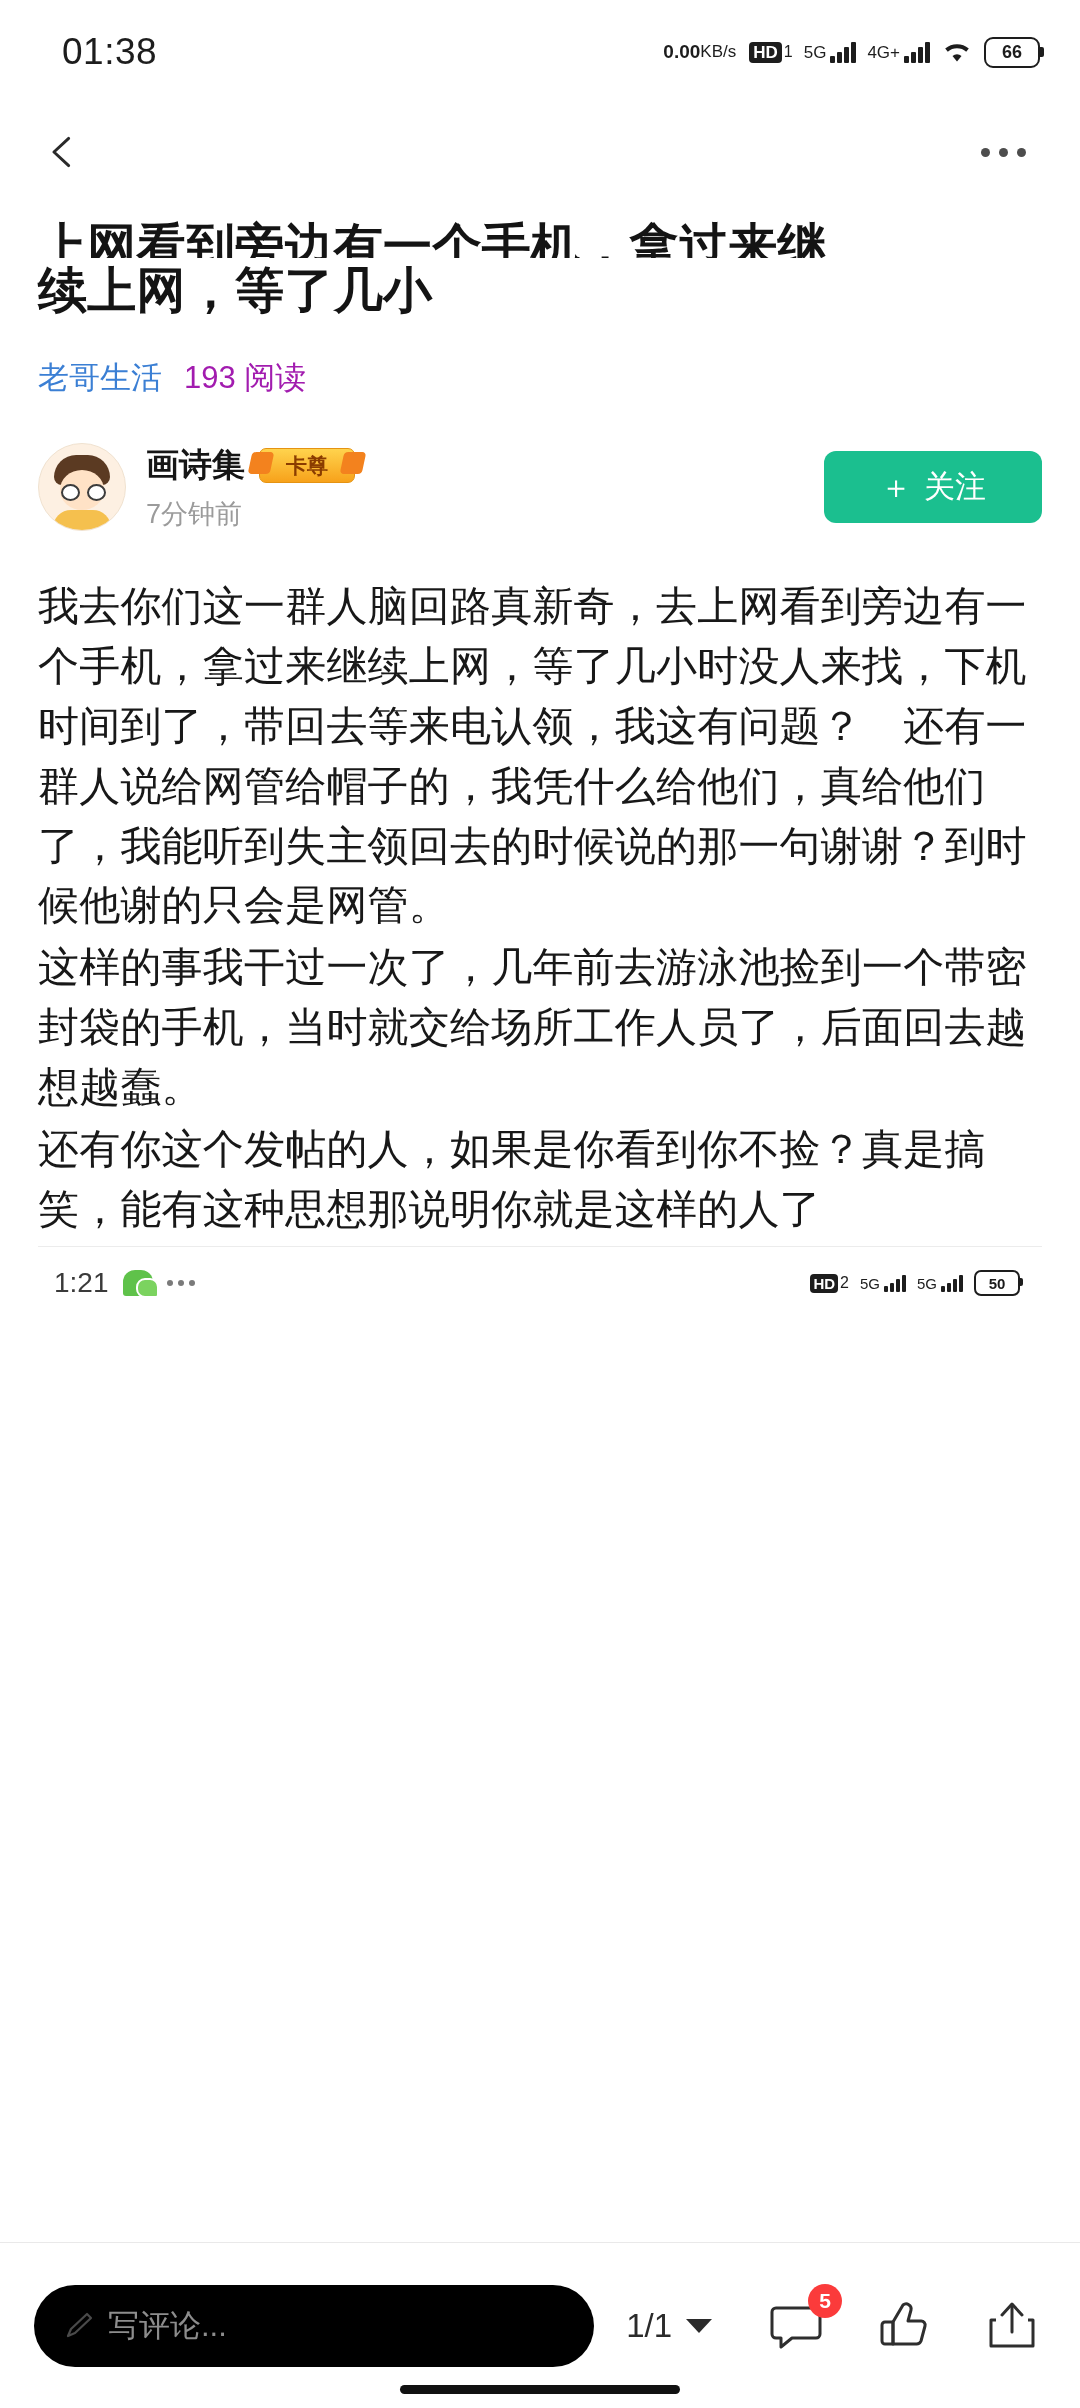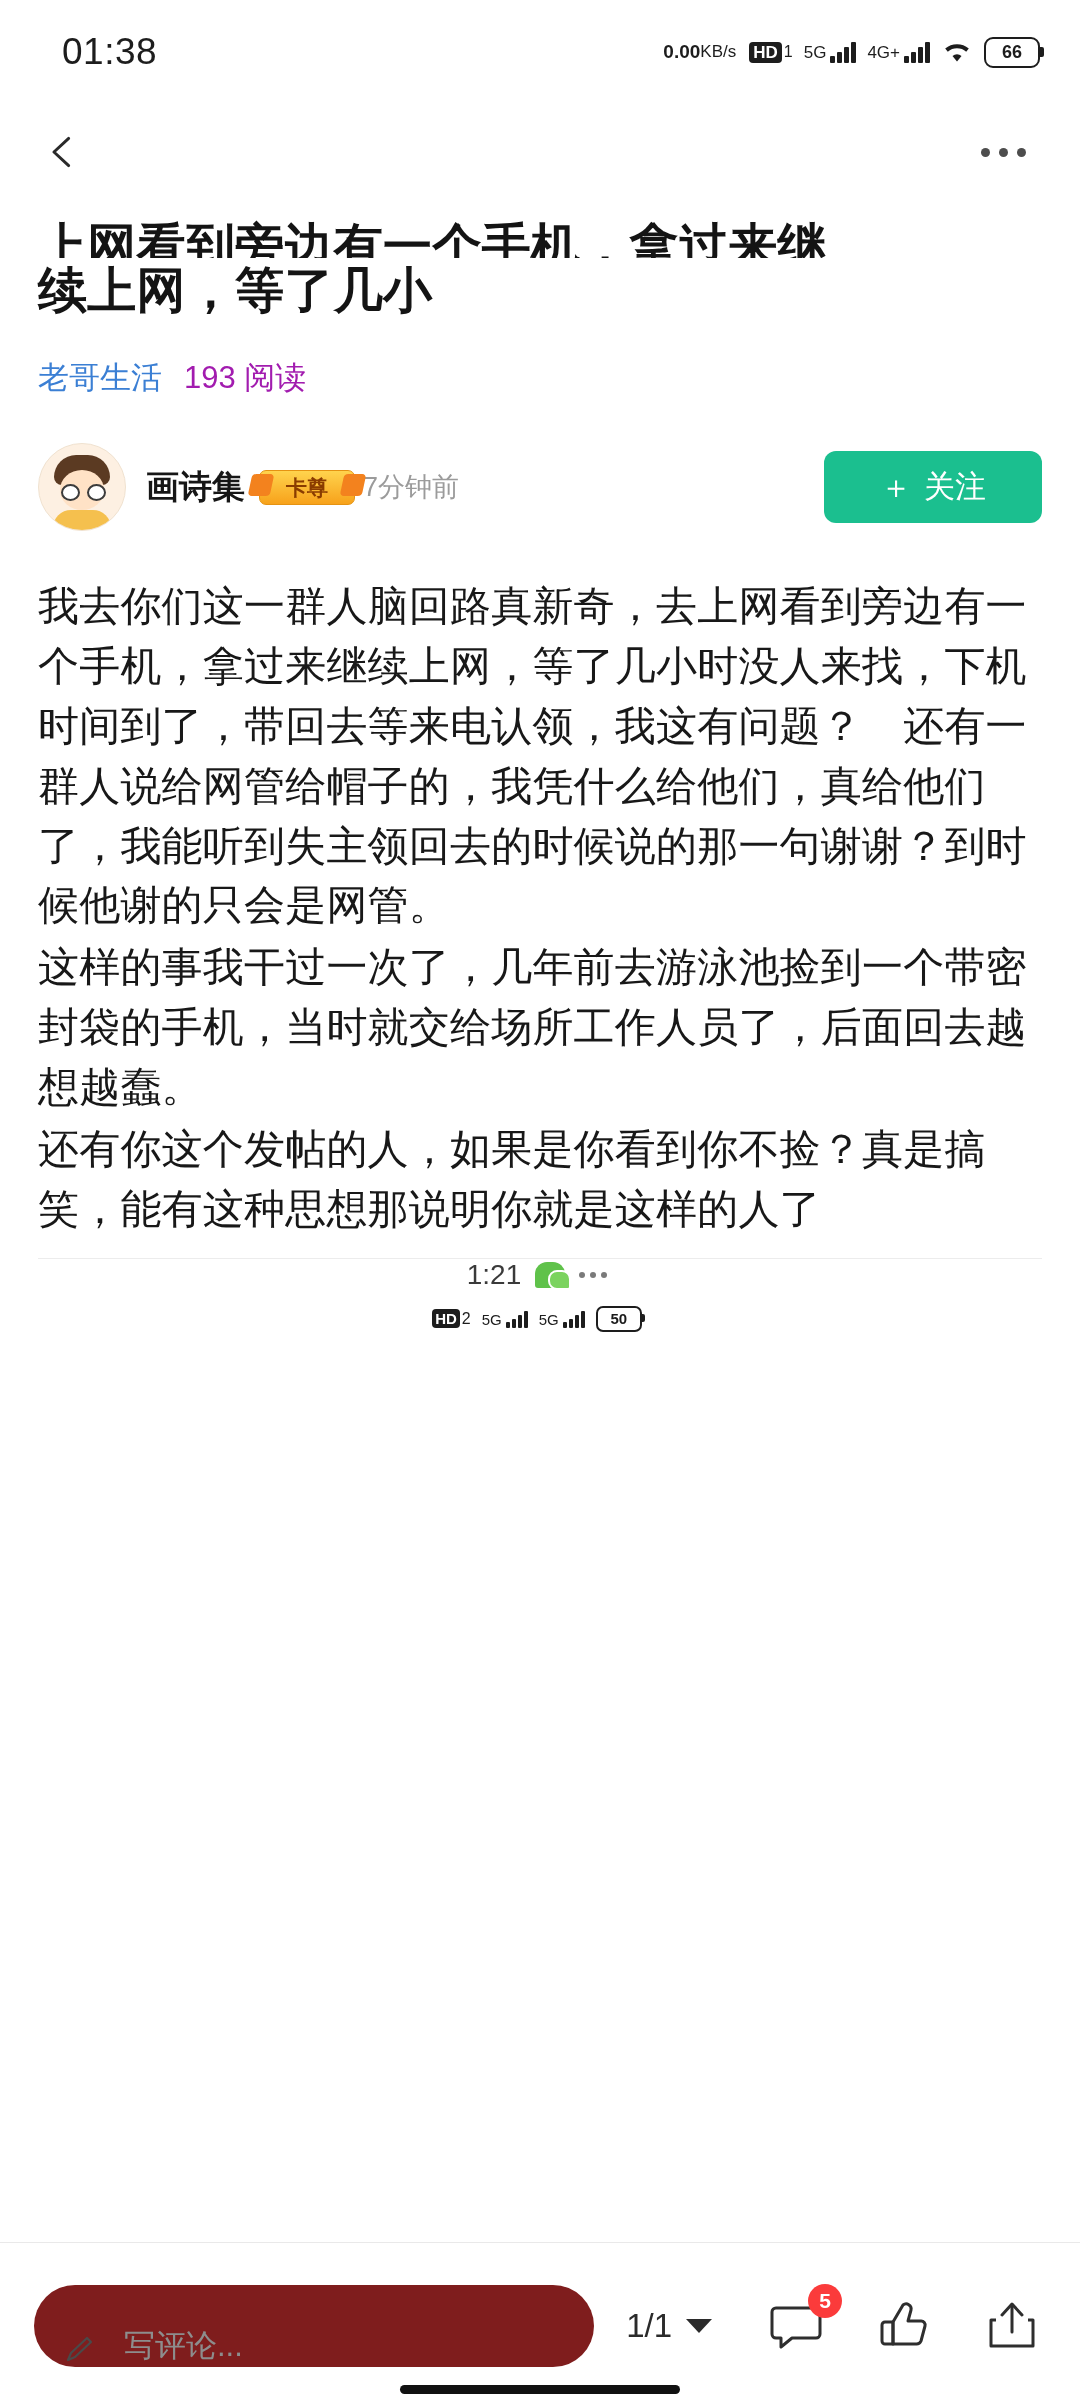--- a/index.html
+++ b/index.html
@@ -197,24 +197,23 @@
   .avatar .glass.r { left: 48px; }
   .avatar .body {
     position:absolute; left: 14px; top: 66px;
     width: 58px; height: 26px;
     background: #f5c04e;
     border-radius: 18px 18px 0 0;
   }
   .author-info {
     margin-left: 20px;
     display: flex;
-    flex-direction: row;
+    flex-direction: column;
     justify-content: center;
     gap: 8px;
-    align-items: center;
   }
   .author-line {
     display: flex;
     align-items: center;
     gap: 14px;
   }
   .author-name {
     font-size: 33px;
     font-weight: 700;
     color: #161616;
@@ -266,29 +265,27 @@
     margin-top: 36px;
     font-size: 41px;
     line-height: 1.46;
     color: #181818;
     letter-spacing: 0.2px;
   }
   .body-text p { margin: 0 0 2px 0; }
 
   
   .shot-status {
-    margin-top: 18px;
+    margin-top: 6px;
     height: 74px;
     display: flex;
-    align-items: center;
     justify-content: space-between;
     padding: 0 22px 0 16px;
     box-sizing: border-box;
     border-top: 1px solid #ececec;
-    flex-direction: column;
   }
   .shot-left {
     display: flex;
     align-items: center;
     gap: 14px;
   }
   .shot-time {
     font-size: 28px;
     color: #3a3a3a;
   }
@@ -344,30 +341,30 @@
     bottom: 0;
     height: 166px;
     background: #ffffff;
     border-top: 1px solid #e9e9e9;
     display: flex;
     align-items: center;
     padding: 0 34px;
     box-sizing: border-box;
   }
   .comment-box {
-    background: #7f1d1d;
+    background: #000000;
     border-radius: 44px;
     height: 82px;
     flex: none;
     width: 560px;
     display: flex;
-    align-items: flex-end;
+    align-items: center;
     padding: 0 28px;
     box-sizing: border-box;
-    gap: 28px;
+    gap: 12px;
   }
   .pen-ico { width: 34px; height: 34px; flex:none;}
   .comment-placeholder {
     font-size: 31px;
     color: #8d8d8d;
   }
   .page-ind {
     margin-left: auto;
     display: flex;
     align-items: center;

